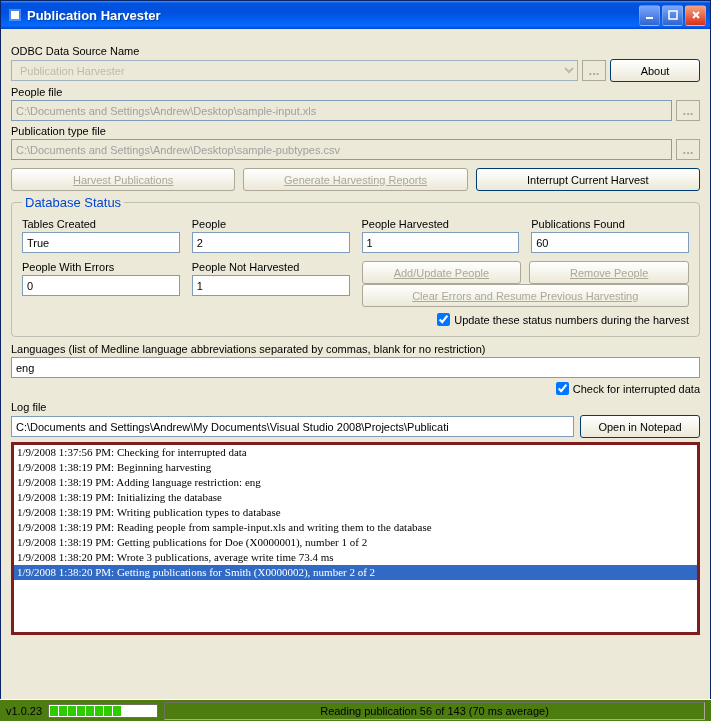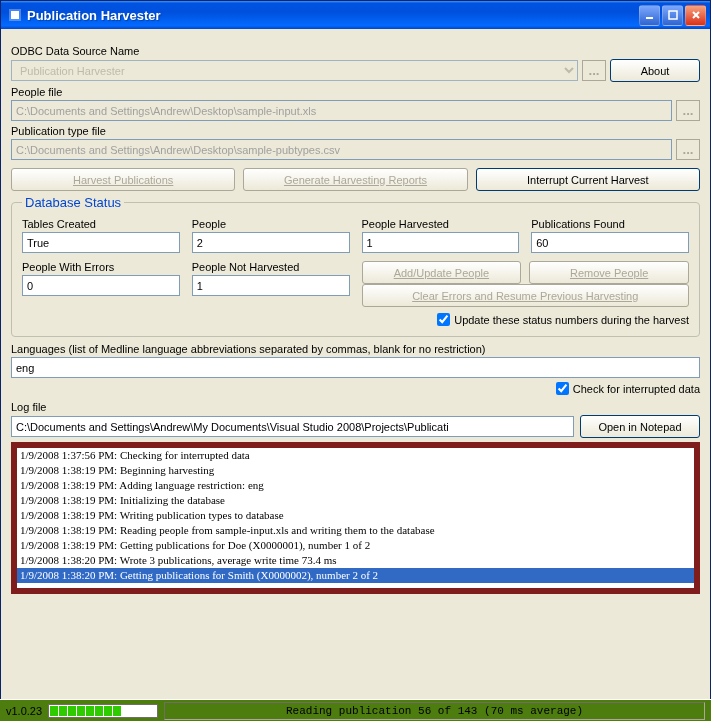--- a/index.html
+++ b/index.html
@@ -59,34 +59,34 @@
 .status-btns-row { display:flex; gap:8px; }
 .status-btns-row .btn { flex:1; }
 .check-row { text-align: right; margin-top: 6px; }
 .check-row label, .check-inline label { display:inline-flex; align-items:center; gap:4px; }
 input[type=checkbox] { width:13px; height:13px; }
 .lang-input { width: 100%; }
 .check-inline { text-align: right; margin: 4px 0; }
 .logfile-row { display:flex; gap:6px; align-items:center; }
 .logfile-row input { flex:1; }
 .logbox {
-  height: 152px; border: 6px solid #7f1d1d; background:#fff; overflow:hidden;
+  height: 193px; border: 3px solid #7f1d1d; background:#fff; overflow:hidden;
   font: 11px Tahoma; line-height: 15px;
 }
 .logbox .line { padding: 0 3px; white-space: nowrap; overflow:hidden; }
 .logbox .line.sel { background:#316ac5; color:#fff; }
 .statusbar {
   position: absolute; bottom: 0; left: 0; right: 0; height: 22px;
   border-top: 1px solid #fff; background:#4d7c0f;
   display:flex; align-items:center; padding: 0 6px; gap: 6px;
 }
 .statusbar .cell { border: 1px solid #aca899; border-top-color:#716f64; border-left-color:#716f64; height:18px; display:flex; align-items:center; padding:0 4px; }
 .progress { width: 110px; height:14px; border:1px solid #716f64; background:#fff; display:flex; align-items:center; padding:1px; gap:1px; }
 .progress .seg { width:8px; height:10px; background:#2ecb00; }
-.statusbar .msg { flex:1; justify-content:center;font-family:Liberation Mono, monospace; }
+.statusbar .msg { flex:1; justify-content:center; }
 </style>
 </head>
 <body>
 
 <div class="window">
   <div class="titlebar">
     <span class="icon">
       <svg width="16" height="16" viewBox="0 0 16 16">
           <rect x="2" y="2" width="12" height="12" fill="#fff" opacity=".3"></rect>
           <rect x="4" y="4" width="8" height="8" fill="#fff"></rect>

